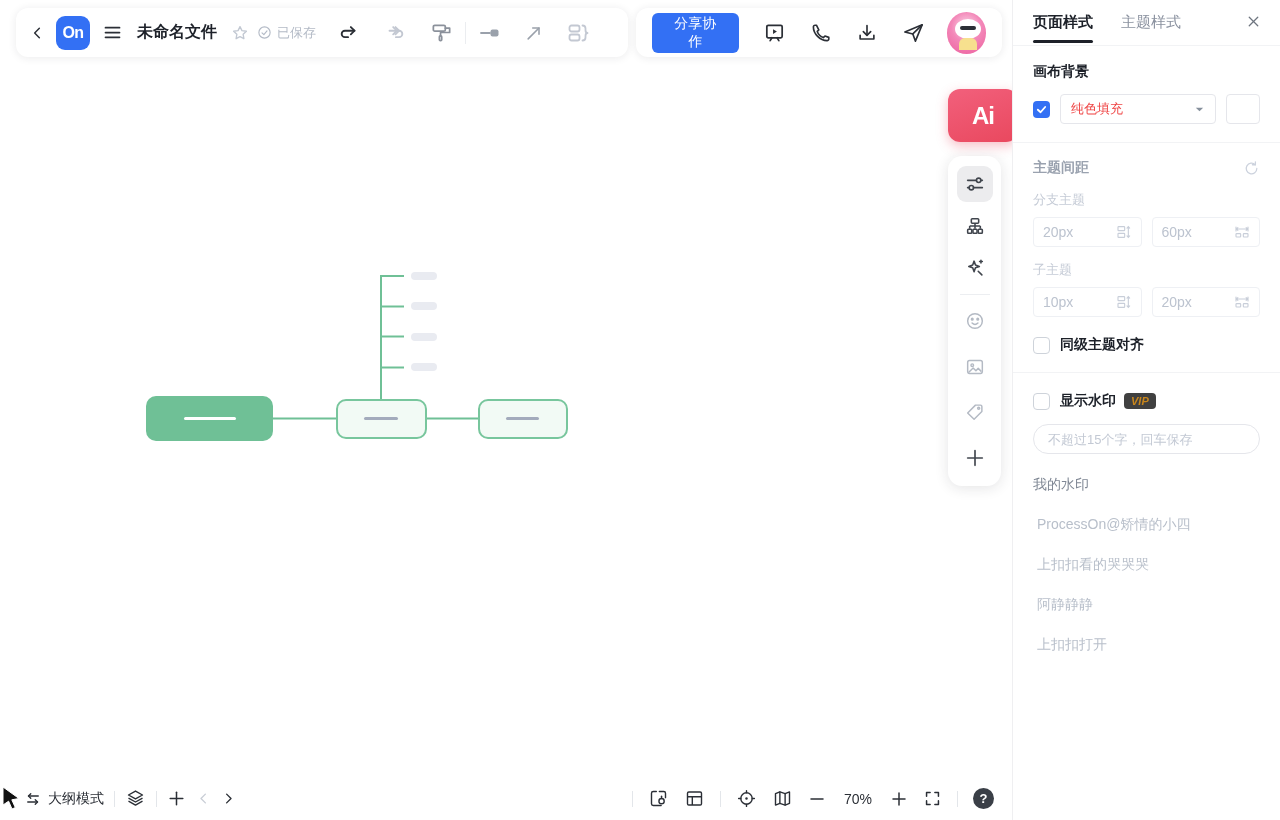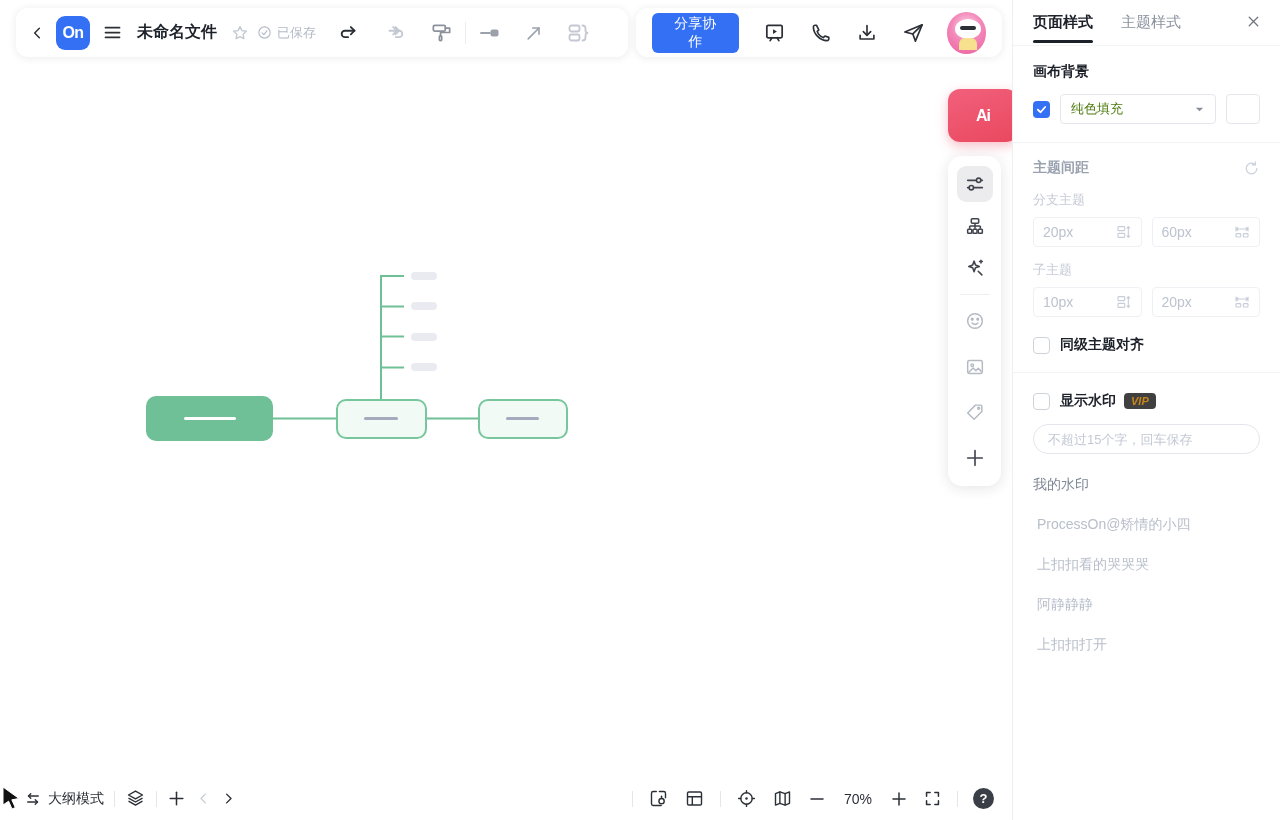--- a/index.html
+++ b/index.html
@@ -24,21 +24,21 @@
   .avatar .head { position:absolute; left:8px; top:7px; width:26px; height:20px; background:#fff; border-radius:50%; }
   .avatar .band { position:absolute; left:13px; top:14px; width:16px; height:4px; background:#2b2f36; border-radius:2px; }
   .avatar .body { position:absolute; left:12px; top:26px; width:18px; height:12px; background:#f7e08e; border-radius:6px 6px 0 0; }
 
   
   .canvas { position:absolute; left:0; top:0; width:1012px; height:820px; background:#fff; }
   svg.mindmap { position:absolute; left:0; top:0; }
 
   
   .ai-btn { position:absolute; left:948px; top:89px; width:70px; height:53px; border-radius:12px;
-            background:linear-gradient(160deg,#F2607C 0%,#E9485E 100%); color:#fff; font-weight:bold; font-size:16px;
+            background:linear-gradient(160deg,#F2607C 0%,#E9485E 100%); color:#fff; font-weight:bold; font-size:24px;
             display:flex; align-items:center; justify-content:center; box-shadow:0 4px 12px rgba(233,72,94,.35);
             cursor:pointer; z-index:15; letter-spacing:-1px; }
   .tool-rail { position:absolute; left:948px; top:156px; width:53px; height:330px; background:#fff; border-radius:14px;
                box-shadow:0 2px 14px rgba(29,33,41,.12); display:flex; flex-direction:column; align-items:center;
                padding-top:10px; z-index:15; }
   .rail-item { width:36px; height:36px; border-radius:9px; display:flex; align-items:center; justify-content:center;
                color:#40454d; cursor:pointer; margin-bottom:6px; }
   .rail-item.active { background:#ececee; }
   .rail-item.muted { color:#b4bac4; }
   .rail-div { width:30px; height:1px; background:#eceef1; margin:2px 0 8px; }
@@ -65,21 +65,21 @@
   .tab.active::after { content:""; position:absolute; left:0; right:0; bottom:0; height:3px; background:#1d2129; border-radius:2px; }
   .tab.inactive { color:#8a919f; margin-left:28px; }
   .sb-close { position:absolute; right:18px; top:13px; color:#6e757f; cursor:pointer; }
   .sb-body { padding:0 20px; }
   .sec-title { font-size:14px; font-weight:bold; color:#1d2129; }
   .bg-row { display:flex; align-items:center; margin-top:13px; }
   .checkbox { width:17px; height:17px; border-radius:4px; flex:none; cursor:pointer; }
   .checkbox.checked { background:#3370F4; display:flex; align-items:center; justify-content:center; color:#fff; }
   .checkbox.unchecked { background:#fff; border:1px solid #ced3da; }
   .select { flex:1; height:30px; border:1px solid #e5e6eb; border-radius:4px; margin:0 10px; display:flex;
-            align-items:center; justify-content:space-between; padding:0 10px; font-size:13px; color:#4d7c0f; cursor:pointer; }
+            align-items:center; justify-content:space-between; padding:0 10px; font-size:13px; color:#ef4444; cursor:pointer; }
   .swatch { width:34px; height:30px; border:1px solid #e5e6eb; border-radius:4px; background:#fff; cursor:pointer; }
   .hdiv { height:1px; background:#f2f3f5; margin:18px -20px 0; }
   .spacing-head { display:flex; align-items:center; justify-content:space-between; margin-top:16px;text-align:right; }
   .spacing-title { font-size:14px; font-weight:bold; color:#9aa2af; }
   .sub-label { font-size:13px; color:#c5cbd6; margin-top:14px; }
   .num-row { display:flex; gap:10px; margin-top:8px; }
   .num-box { flex:1; height:30px; border:1px solid #eef0f4; border-radius:4px; display:flex; align-items:center;
              justify-content:space-between; padding:0 9px; color:#bcc3cf; font-size:14px;gap:38px; }
   .check-row { display:flex; align-items:center; margin-top:19px; }
   .check-row .lbl { font-size:14px; font-weight:bold; color:#1d2129; margin-left:10px; }

